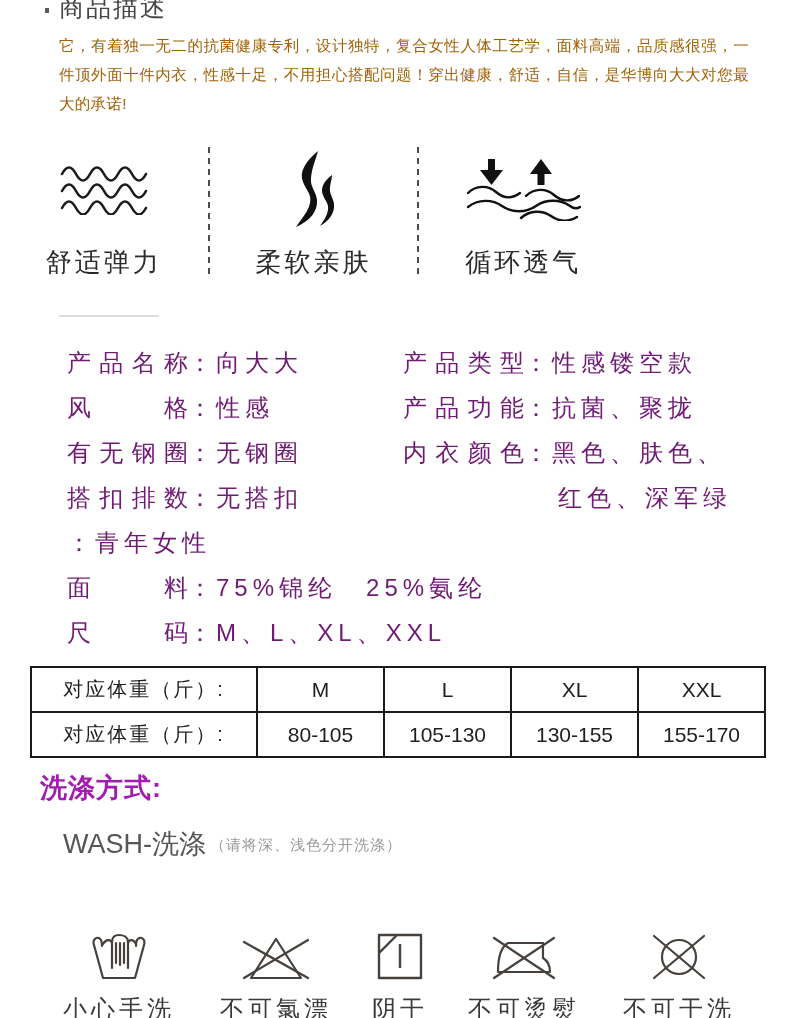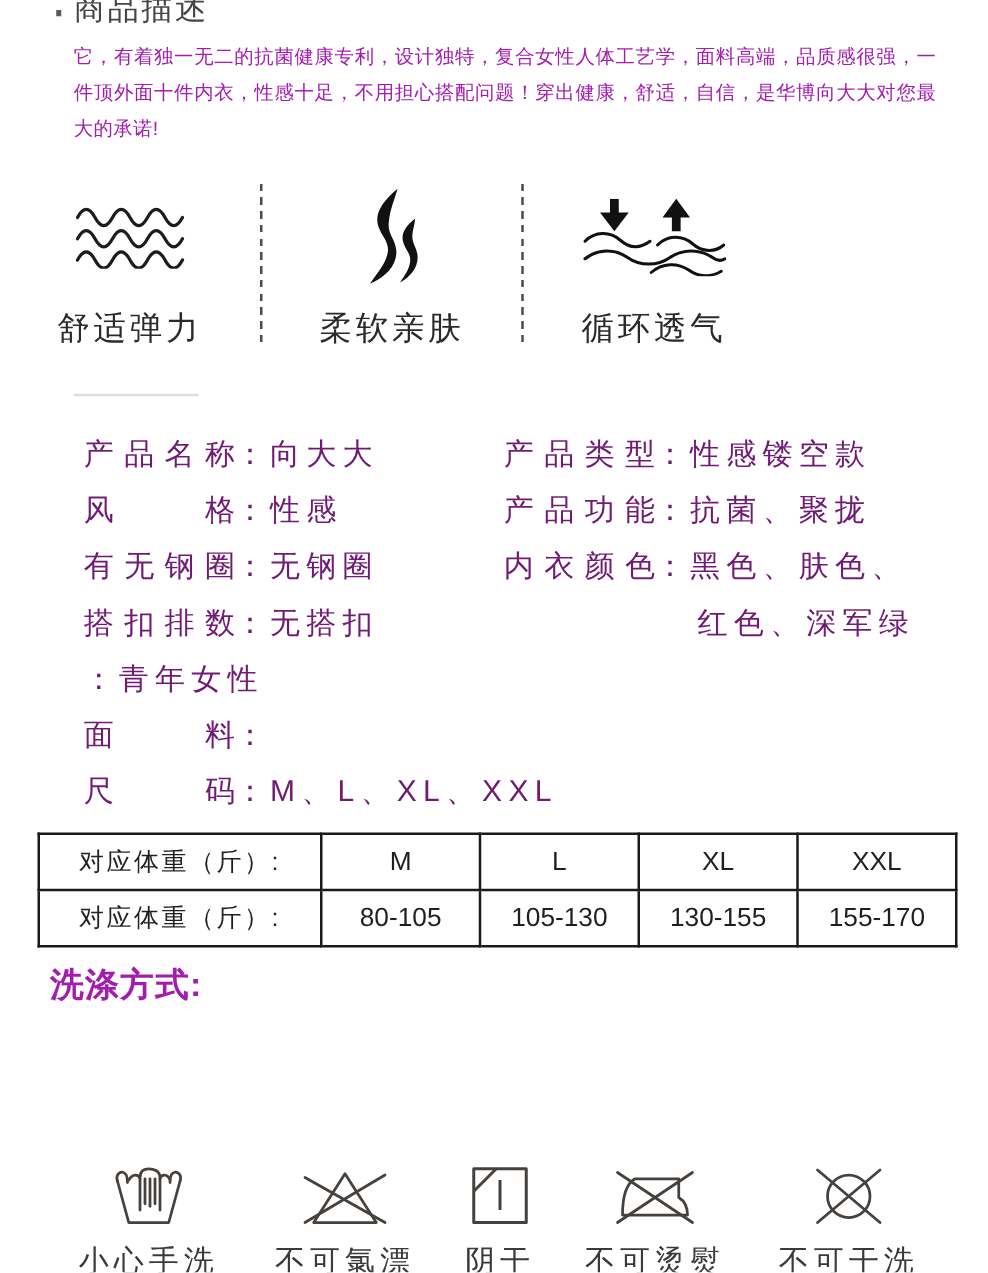--- a/index.html
+++ b/index.html
@@ -16,21 +16,21 @@
   .title-bullet{
     position:absolute;left:45px;top:8px;width:4px;height:5px;background:#5a5a5a;
   }
   .page-title{
     position:absolute;left:59px;top:-9px;margin:0;
     font-size:25px;line-height:32px;font-weight:400;color:#454545;letter-spacing:2px;
   }
   
   .desc{
     position:absolute;left:59px;top:31px;width:690px;margin:0;
-    font-size:15.5px;line-height:29px;color:#a21caf;
+    font-size:15.5px;line-height:29px;color:#a16207;
     text-align:justify;letter-spacing:0.3px;
   }
   
   .features{
     position:absolute;left:0;top:145px;width:627px;height:135px;
     display:flex;flex-direction:row;align-items:stretch;
   }
   .feature{
     flex:1;display:flex;flex-direction:column;align-items:center;justify-content:flex-start;
   }
@@ -172,20 +172,21 @@
         <span class="spec-colon">：</span>
         <span class="spec-value">无搭扣</span>
     </div>
     <div class="spec-row">
         <span class="spec-colon">：</span>
         <span class="spec-value">青年女性</span>
     </div>
     <div class="spec-row">
       <span class="spec-name">面料</span>
         <span class="spec-colon">：</span>
+        <span class="spec-value">75%锦纶　25%氨纶</span>
     </div>
     <div class="spec-row">
       <span class="spec-name">尺码</span>
         <span class="spec-colon">：</span>
         <span class="spec-value">M、L、XL、XXL</span>
     </div>
   </div>
 
   <div class="specs-right">
     <div class="spec-row">
@@ -221,20 +222,23 @@
         <td class="t-label">对应体重（斤）:</td>
         <td>80-105</td>
         <td>105-130</td>
         <td>130-155</td>
         <td>155-170</td>
       </tr>
     </tbody>
   </table>
 
   <h2 class="wash-title">洗涤方式:</h2>
+  <div class="wash-subtitle">
+    <span>WASH-洗涤</span><span class="note">（请将深、浅色分开洗涤）</span>
+  </div>
 
   <div class="wash-icons">
     <div class="wash-item p1">
       <div class="icon-box">
         <svg width="60" height="52" viewBox="0 0 60 52">
           <g fill="none" stroke="#46413c" stroke-width="2.2" stroke-linecap="round" stroke-linejoin="round">
             <path d="M5,15 C3,9 9,5 12,10 C13,12 13,14 13,16"></path>
             <path d="M55,15 C57,9 51,5 48,10 C47,12 47,14 47,16"></path>
             <path d="M5,15 L14,48 L46,48 L55,15"></path>
             <path d="M23,38 L23,12 C23,6.5 26.5,5 30,5 C33.5,5 39,6.5 39,12 L39,38"></path>

